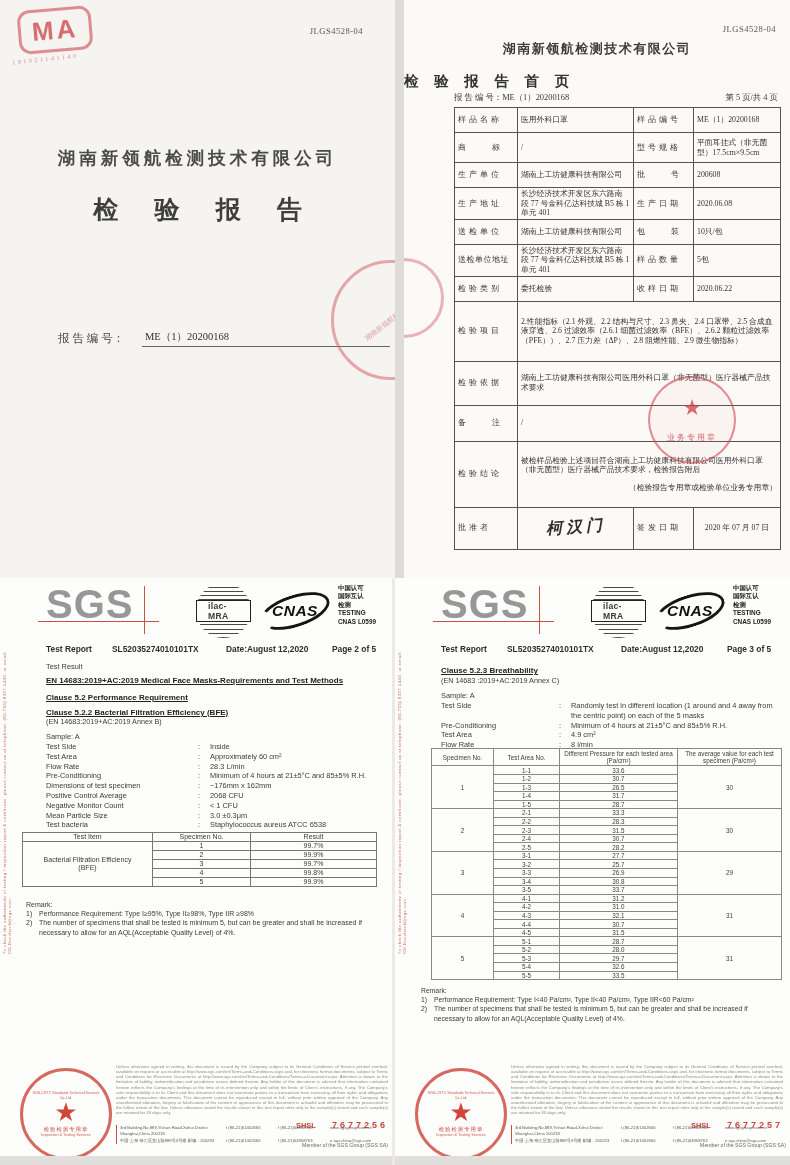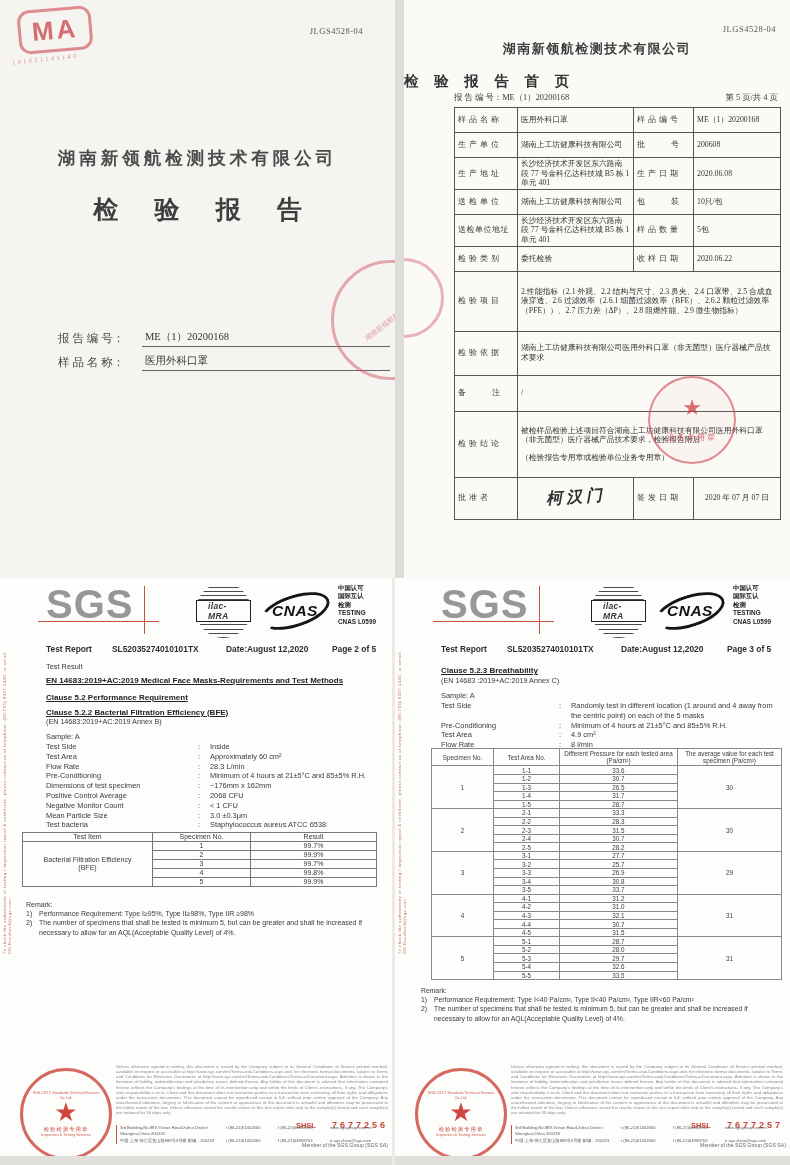--- a/index.html
+++ b/index.html
@@ -22,36 +22,36 @@
   .edge-stamp-r .arc-txt{font-size:7px;color:rgba(205,80,90,.55);transform:rotate(-38deg);width:70px;text-align:center;line-height:9px}
   
   .q2{background:#fbfaf7;border-left:9px solid #dedcd8}
   .dc2{right:14px;top:24px}
   .f-company{position:absolute;left:0;right:0;top:40px;text-align:center;font-size:13px;font-weight:bold;letter-spacing:1.5px;color:#3c3c3c}
   .f-title{position:absolute;left:0;right:0;top:72px;text-align:left;font-size:14.5px;font-weight:bold;letter-spacing:6px;color:#333}
   .rline{position:absolute;left:50px;top:92px;right:12px;display:flex;justify-content:space-between;font-size:8.4px;color:#3a3a3a}
   .ftab{position:absolute;left:50px;top:107px;width:326px;border-collapse:collapse;table-layout:fixed;font-size:7.8px;color:#333}
   .ftab td{border:1px solid #555;padding:1px 3px;vertical-align:middle;line-height:9.6px}
   .ftab .lbl{text-align:left;letter-spacing:.5px;font-size:8px;color:#3a3a3a}
-  .sealnote{text-align:left;margin-top:8px}
+  .sealnote{text-align:right;margin-top:8px}
   .sig{font-size:16px;font-style:italic;font-weight:600;transform:rotate(-4deg);display:inline-block;color:#2e2e2e;letter-spacing:4px}
   .seal2{position:absolute;right:54px;top:376px;width:88px;height:88px;border:2.5px solid rgba(205,70,78,.6);border-radius:50%;display:flex;flex-direction:column;align-items:center;justify-content:center;background:rgba(235,150,150,.06)}
   .seal2 .star{color:rgba(205,60,66,.75);font-size:22px;line-height:20px}
   .seal2 .sealtxt{color:rgba(205,60,66,.8);font-size:8px;letter-spacing:2px;margin-top:14px}
   .edge-stamp-l{position:absolute;left:-40px;top:258px;width:80px;height:80px;border:3px solid rgba(210,90,100,.45);border-radius:50%}
   
   .q3,.q4{background:#fdfdfb;font-family:"Liberation Sans",sans-serif;color:#3a3a3a}
   .q3{border-right:3px solid #eceae7}
   .q3::after,.q4::after{content:"";position:absolute;left:0;right:0;bottom:0;height:9px;background:#e1dfdc}
   .side{position:absolute;left:2px;top:36px;height:340px;writing-mode:vertical-rl;transform:rotate(180deg);font-size:4.4px;color:rgba(198,88,70,.85);letter-spacing:.4px}
   .sgs-logo{position:absolute;left:46px;top:4px;font-size:40px;font-weight:bold;color:#979797;letter-spacing:1px;line-height:44px}
   .sgs-logo::before{content:"";position:absolute;left:-8px;right:-26px;bottom:4px;height:1px;background:#c9523f}
   .sgs-logo::after{content:"";position:absolute;right:-12px;top:4px;bottom:-8px;width:1px;background:#c9523f}
   .ilac{position:absolute;left:196px;top:5px;width:55px;height:55px;border-radius:50%;background:repeating-linear-gradient(0deg,#4a4a4a 0 1px,transparent 1px 4.2px);display:flex;align-items:center;justify-content:center}
-  .ilac span{background:#fdfdfb;border:1px solid #222;font-weight:bold;font-style:italic;font-size:8.6px;padding:0 11px;letter-spacing:.3px}
+  .ilac span{background:#fdfdfb;border:1px solid #222;font-weight:bold;font-size:8.6px;padding:0 11px;letter-spacing:.3px}
   .cnas{position:absolute;left:258px;top:16px;width:74px;height:34px;display:flex;align-items:center;justify-content:center}
   .cnas::before{content:"";position:absolute;inset:1px;border:3px solid #151515;border-radius:50%;border-left-color:transparent;transform:rotate(-18deg)}
   .cnas span{font-weight:bold;font-style:italic;font-size:15.5px;color:#111;letter-spacing:.5px}
   .accred{position:absolute;left:338px;top:6px;font-size:6.4px;font-weight:bold;line-height:8.4px;color:#1d1d1d}
   .rrow{position:absolute;left:46px;top:66px;right:8px;display:flex;font-weight:bold;font-size:8.4px;color:#2e2e2e}
   .rrow .c1{width:66px}.rrow .c2{width:114px}.rrow .c3{width:106px}.rrow .c4{flex:1}
   .tres{position:absolute;left:46px;top:84px;font-size:7.4px}
   .uh{position:absolute;left:46px;font-size:8px;font-weight:bold;text-decoration:underline;color:#222}
   .plain{position:absolute;left:46px;font-size:7.2px}
   .params{position:absolute;left:46px;right:8px}
@@ -88,21 +88,20 @@
   <section class="page q1">
     <div class="cma">
         <span>MA</span>
       </div>
     <div class="cma-num">191021141140</div>
     <div class="doccode">JLGS4528-04</div>
     <div class="c-company">湖南新领航检测技术有限公司</div>
     <div class="c-title">检 验 报 告</div>
     <div class="c-fields">
       <div class="crow"><span class="clabel">报 告 编 号：</span><span class="cval">ME（1）20200168</span></div>
-      <div class="crow"><span class="clabel">样 品 名 称：</span><span class="cval">医用外科口罩</span></div>
     </div>
     <div class="edge-stamp-r">
         <span class="arc-txt">湖南新领航检测技术</span>
       </div>
   </section>
 
   <section class="page q2">
     <div class="doccode dc2">JLGS4528-04</div>
     <div class="f-company">湖南新领航检测技术有限公司</div>
     <div class="f-title">检 验 报 告 首 页</div>
@@ -116,20 +115,26 @@
           <col style="width:116px">
           <col style="width:60px">
           <col style="width:87px">
         </colgroup>
       <tbody>
           <tr style="height:25px">
             <td class="lbl">样 品 名 称</td>
             <td>医用外科口罩</td>
             <td class="lbl">样 品 编 号</td>
             <td>ME（1）20200168</td>
+          </tr>
+      <tr style="height:30px">
+            <td class="lbl">商　　　标</td>
+            <td>/</td>
+            <td class="lbl">型 号 规 格</td>
+            <td>平面耳挂式（非无菌型）17.5cm×9.5cm</td>
           </tr>
       <tr style="height:25px">
             <td class="lbl">生 产 单 位</td>
             <td>湖南上工坊健康科技有限公司</td>
             <td class="lbl">批　　　号</td>
             <td>200608</td>
           </tr>
       <tr style="height:30px">
             <td class="lbl">生 产 地 址</td>
             <td>长沙经济技术开发区东六路南段 77 号金科亿达科技城 B5 栋 1 单元 401</td>

